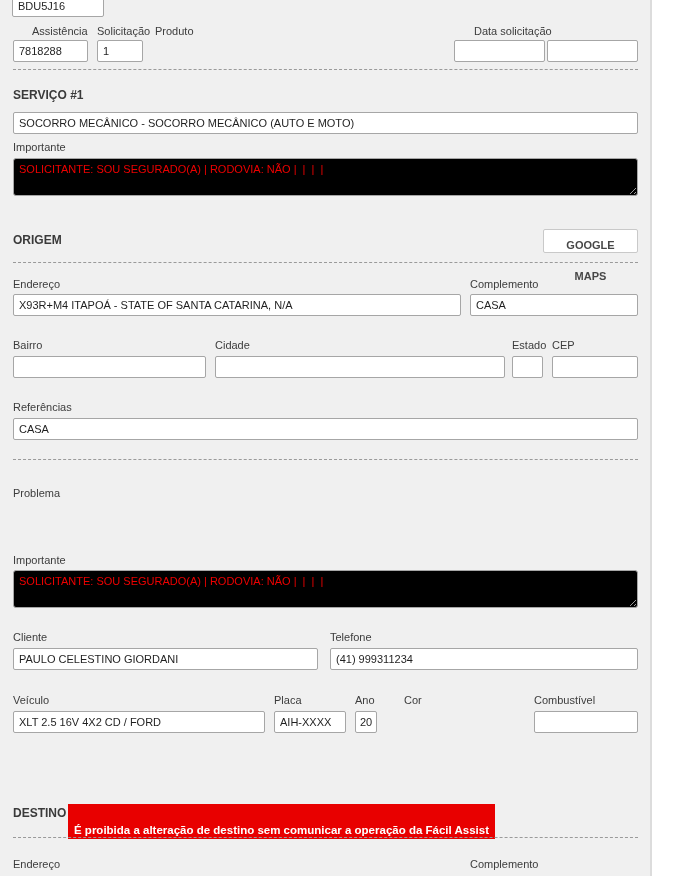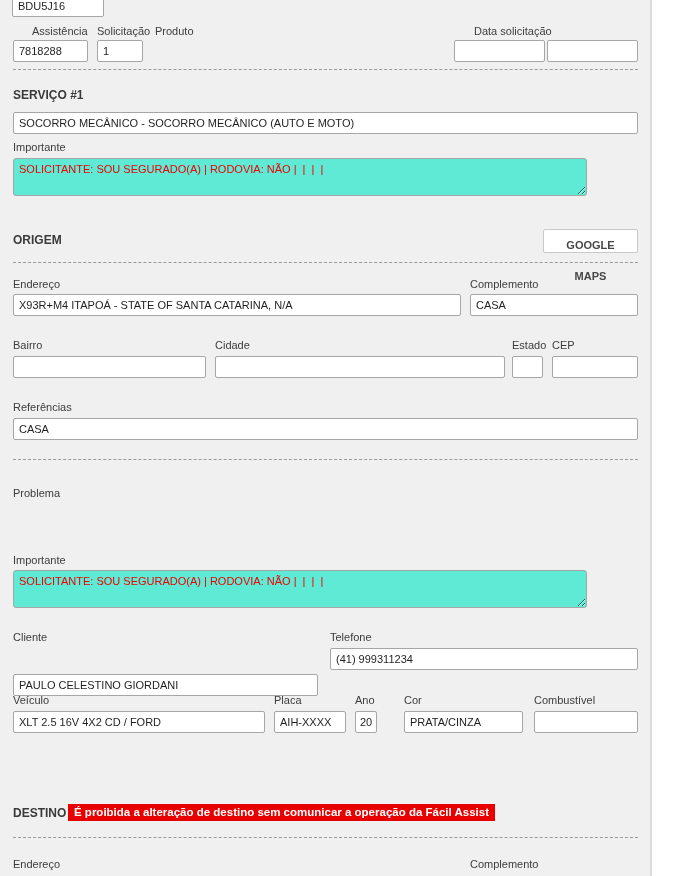--- a/index.html
+++ b/index.html
@@ -42,29 +42,29 @@
     border-radius: 2px;
     font-family: "Liberation Sans", sans-serif;
     font-size: 11px;
     color: #1f1f1f;
     padding: 0 5px;
     outline: none;
   }
   .txtarea {
     position: absolute;
     box-sizing: border-box;
-    background: #5eead4;
+    background: #000000;
     border: 1px solid #a6a6a6;
     border-radius: 3px;
     font-family: "Liberation Sans", sans-serif;
     font-size: 11px;
     color: #ee0000;
     padding: 4px 5px;
     height: 38px;
-    width: 574px;
+    width: 625px;
     left: 13px;
     resize: vertical;
     outline: none;
     white-space: pre-wrap;
     overflow: hidden;
   }
   .dashed {
     position: absolute;
     left: 13px;
     width: 625px;
@@ -86,21 +86,21 @@
     line-height: 31px;
     padding: 0 10px;
     cursor: pointer;
   }
   .badge {
     position: absolute;
     background: #e80000;
     color: #ffffff;
     font-size: 11.5px;
     font-weight: bold;
-    padding: 2px 6px 3px 6px;
+    padding: 20px 6px 3px 6px;
     white-space: nowrap;
   }
 </style>
 </head>
 <body>
 
 <div class="panel">
 
   <input class="inp" style="left: 12px; top: -5px; width: 92px;" value="BDU5J16">
 
@@ -151,36 +151,35 @@
   <input class="inp" style="left: 13px; top: 418px; width: 625px;" value="CASA">
 
   <div class="dashed" style="top:459px;"></div>
 
   <span class="lbl" style="left:13px; top:487px;">Problema</span>
 
   <span class="lbl" style="left:13px; top:554px;">Importante</span>
   <textarea class="txtarea" style="top: 570px;">SOLICITANTE: SOU SEGURADO(A) | RODOVIA: NÃO |  |  |  |</textarea>
 
   <span class="lbl" style="left:13px; top:631px;">Cliente</span>
-  <input class="inp" style="left: 13px; top: 648px; width: 305px; margin-top: 26px;" value="PAULO CELESTINO GIORDANI">
+  <input class="inp" style="left: 13px; top: 648px; width: 305px;" value="PAULO CELESTINO GIORDANI">
 
   <span class="lbl" style="left:330px; top:631px;">Telefone</span>
   <input class="inp" style="left: 330px; top: 648px; width: 308px;" value="(41) 999311234">
 
   <span class="lbl" style="left:13px; top:694px;">Veículo</span>
   <input class="inp" style="left: 13px; top: 711px; width: 252px;" value="XLT 2.5 16V 4X2 CD / FORD">
 
   <span class="lbl" style="left:274px; top:694px;">Placa</span>
   <input class="inp" style="left: 274px; top: 711px; width: 72px;" value="AIH-XXXX">
 
   <span class="lbl" style="left:355px; top:694px;">Ano</span>
   <input class="inp" style="left: 355px; top: 711px; width: 22px; padding: 0px 4px;" value="2014">
 
   <span class="lbl" style="left:404px; top:694px;">Cor</span>
-  <input class="inp" style="left: 404px; top: 711px; width: 119px;" value="PRATA/CINZA">
 
   <span class="lbl" style="left:534px; top:694px;">Combustível</span>
   <input class="inp" style="left: 534px; top: 711px; width: 104px;" value="">
 
   <span class="heading" style="left:13px; top:806px;">DESTINO</span>
   <span class="badge" style="left:68px; top:804px;">É proibida a alteração de destino sem comunicar a operação da Fácil Assist</span>
 
   <div class="dashed" style="top:837px;"></div>
 
   <span class="lbl" style="left:13px; top:858px;">Endereço</span>

